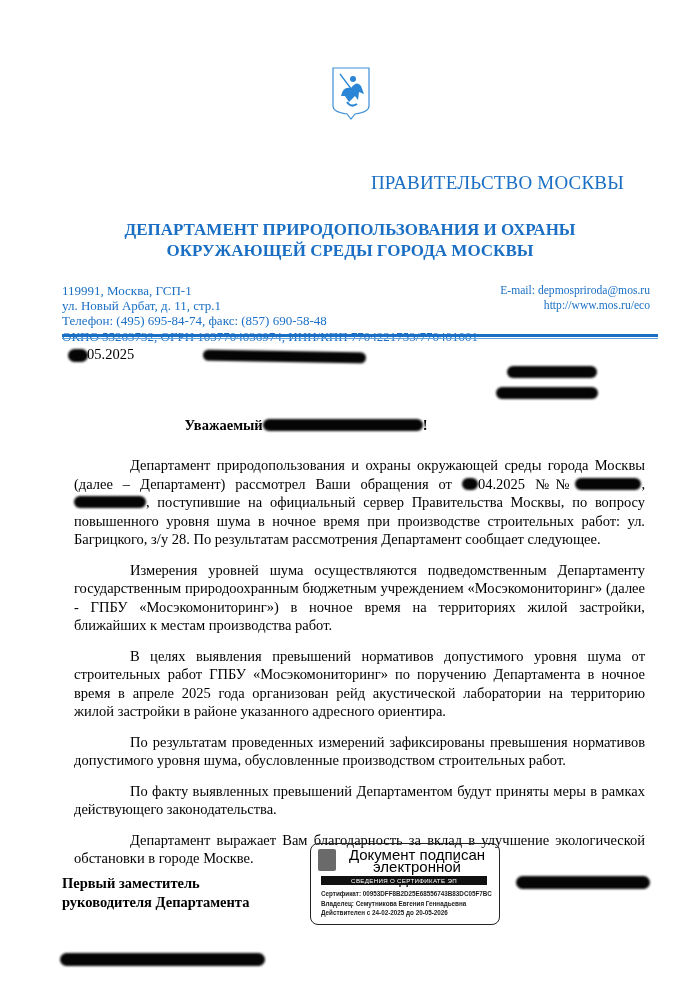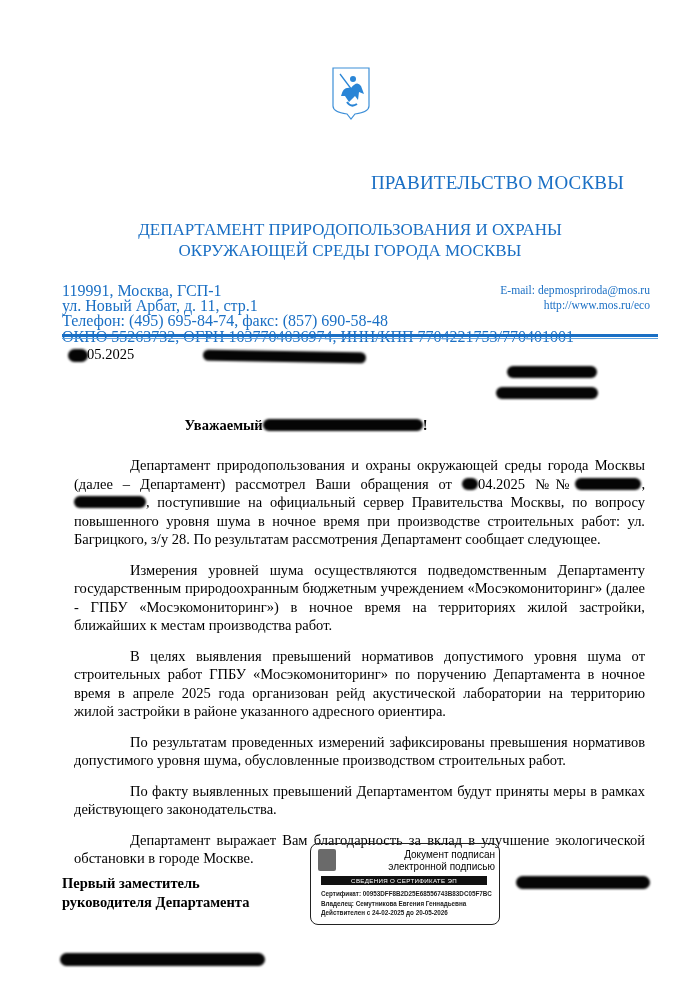--- a/index.html
+++ b/index.html
@@ -2,34 +2,34 @@
 <html><head>
 <meta charset="utf-8">
 <style>
   html, body { margin: 0; padding: 0; background: #ffffff; }
   body { width: 700px; height: 991px; position: relative; overflow: hidden;
          font-family: "Liberation Serif", "DejaVu Serif", serif; color: #000; }
   .abs { position: absolute; }
   .blue { color: #1a6fc4; }
   #crest { left: 331px; top: 66px; width: 40px; height: 54px; }
   #gov-title { left: 0; width: 624px; top: 172px; text-align: right; font-size: 19px; letter-spacing: 0.2px; }
-  #dept-title { left: 0; width: 700px; top: 219px; text-align: center; font-size: 17px; font-weight: normal; line-height: 21px; }
-  #addr-left { left: 62px; top: 283px; font-size: 16px; line-height: 15.2px; }
+  #dept-title { left: 0; width: 700px; top: 219px; text-align: center; font-size: 17px; font-weight: bold; line-height: 21px; }
+  #addr-left { left: 62px; top: 283px; font-size: 13px; line-height: 15.2px; }
   #addr-right { right: 50px; top: 283px; font-size: 11.6px; line-height: 15.2px; text-align: right; }
   #rule1 { left: 62px; top: 334px; width: 596px; height: 3px; background: #1a6fc4; }
   #rule2 { left: 62px; top: 338px; width: 596px; height: 1px; background: #5fa3e0; }
   .redact { position: absolute; background: #050505; border-radius: 10px; filter: blur(1.2px); }
   #date { left: 87px; top: 346px; font-size: 14.5px; }
   #greeting { left: 0; width: 612px; top: 417px; text-align: center; font-size: 14.5px; font-weight: bold; }
   #body { left: 62px; top: 444px; width: 595px; font-size: 14.5px; line-height: 18.5px; text-align: justify; }
   #body p { margin: 12px; text-indent: 56px; }
   #signer { left: 62px; top: 859px; font-size: 14.5px; font-weight: bold; line-height: 19px; margin-top: 15px; }
   #esig { left: 310px; top: 843px; width: 188px; height: 80px; border: 1.5px solid #222; border-radius: 8px; font-family: "Liberation Sans", "DejaVu Sans", sans-serif; }
   #esig-logo { position: absolute; left: 7px; top: 5px; width: 18px; height: 22px; background: #6a6a6a; border-radius: 2px; }
-  #esig-head { position: absolute; left: 28px; top: 5px; width: 156px; text-align: right; font-size: 10px; line-height: 12px; }
+  #esig-head { position: absolute; left: 28px; top: 5px; width: 156px; text-align: center; font-size: 15px; line-height: 12px; }
   #esig-bar { position: absolute; left: 10px; top: 32px; width: 166px; height: 9px; background: #111; color: #fff; font-size: 6.2px; text-align: center; line-height: 9px; letter-spacing: 0.3px; }
   #esig-lines { position: absolute; left: 10px; top: 45px; font-size: 6.3px; line-height 9px; line-height: 9.5px; font-weight: bold; color: #222; }
 </style>
 </head>
 <body>
 
 <svg id="crest" class="abs" viewBox="0 0 40 54">
   <path d="M2 2 H38 V40 Q38 46 24 48 L20 53 L16 48 Q2 46 2 40 Z" fill="none" stroke="#3d8fd8" stroke-width="1.2"></path>
   <path d="M10 30 Q12 20 20 22 Q26 14 30 20 L33 28 L28 26 L27 34 L24 30 L18 36 L14 30 Z" fill="#2a85d6"></path>
   <circle cx="22" cy="13" r="3" fill="#2a85d6"></circle>

